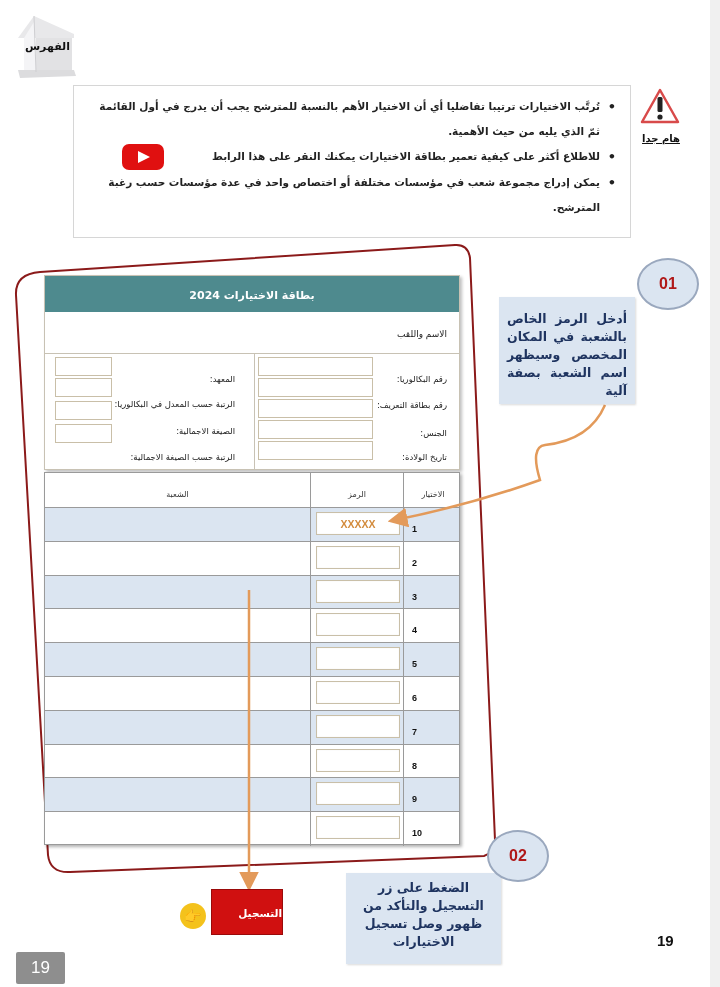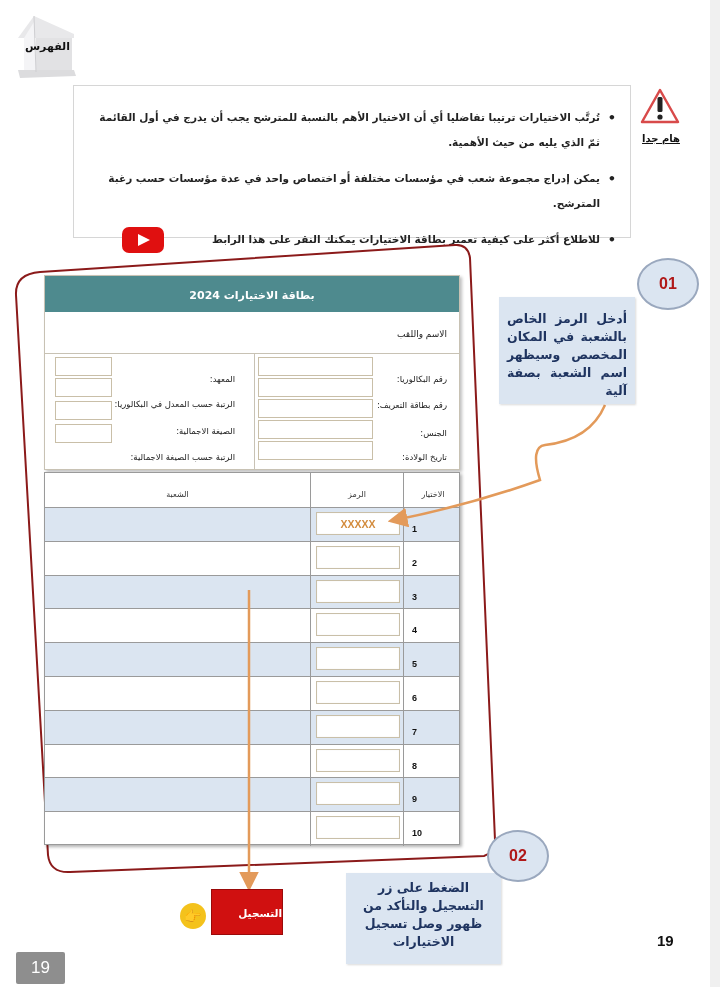--- a/index.html
+++ b/index.html
@@ -26,21 +26,21 @@
     }
     
     .notice-box {
       position: absolute; left: 73px; top: 85px; width: 558px; height: 153px;
       border: 1px solid #d6d6d6; background: #fff;
     }
     .notice-list {
       list-style: none; position: absolute; right: 12px; top: 8px; width: 530px;
       font-size: 10.5px; line-height: 25px; font-weight: bold; color: #222;
     }
-    .notice-list li { position: relative; padding-right: 18px; margin-top: 11px; }
+    .notice-list li { position: relative; padding-right: 18px; }
     .notice-list li::before {
       content: "•"; position: absolute; right: 2px; top: 0; font-size: 13px;
     }
     .youtube-button {
       display: inline-block; vertical-align: middle; width: 42px; height: 26px;
       background: #e01010; border-radius: 7px; position: relative; margin-right: 48px;
     }
     .youtube-button::after {
       content: ""; position: absolute; left: 16px; top: 7px;
       border-left: 12px solid #fff; border-top: 6px solid transparent; border-bottom: 6px solid transparent;
@@ -146,22 +146,22 @@
     <polygon points="24,30 60,30 60,64 24,64" fill="#e2e2e4"></polygon>
     <polygon points="6,62 62,62 64,68 8,70" fill="#dcdcde"></polygon>
     <line x1="22" y1="8" x2="24" y2="64" stroke="#cfcfd2" stroke-width="1"></line>
   </svg>
 </div>
 <div class="home-label">الفهرس</div>
 
 <div class="notice-box">
   <ul class="notice-list">
     <li><span>تُرتَّب الاختيارات ترتيبا تفاضليا أي أن الاختيار الأهم بالنسبة للمترشح يجب أن يدرج في أول القائمة ثمّ الذي يليه من حيث الأهمية.</span></li>
+    <li><span>للاطلاع أكثر على كيفية تعمير بطاقة الاختيارات يمكنك النقر على هذا الرابط</span><span class="youtube-button"></span></li>
     <li><span>يمكن إدراج مجموعة شعب في مؤسسات مختلفة أو اختصاص واحد في عدة مؤسسات حسب رغبة المترشح.</span></li>
-    <li><span>للاطلاع أكثر على كيفية تعمير بطاقة الاختيارات يمكنك النقر على هذا الرابط</span><span class="youtube-button"></span></li>
   </ul>
 </div>
 
 <div class="warning-icon">
   <svg viewBox="0 0 40 36" width="40" height="36">
     <polygon points="20,2 38,34 2,34" fill="#fff" stroke="#d84a4a" stroke-width="2.5" stroke-linejoin="round"></polygon>
     <rect x="17.5" y="9" width="5" height="15" rx="1.5" fill="#222"></rect>
     <circle cx="20" cy="29" r="2.6" fill="#222"></circle>
   </svg>
 </div>

